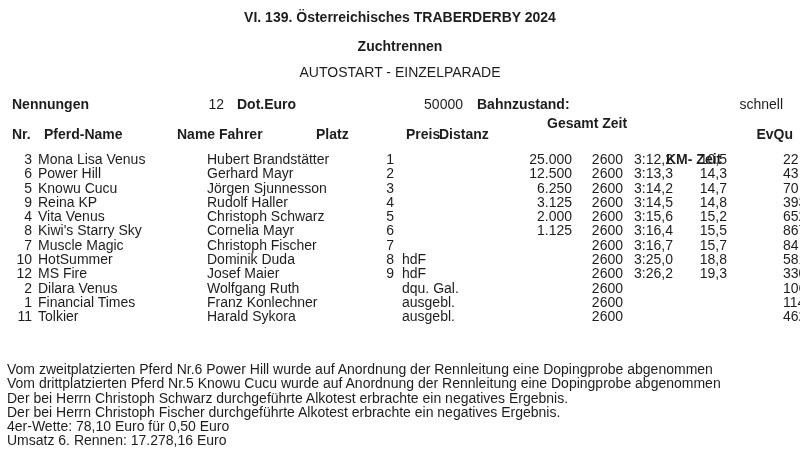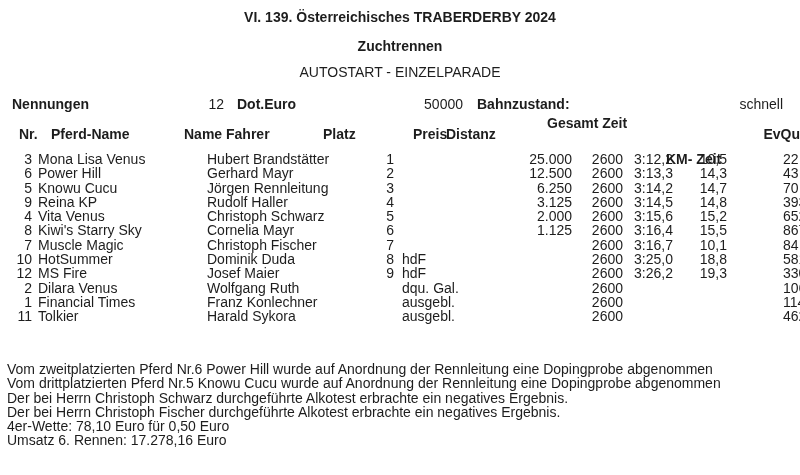--- a/index.html
+++ b/index.html
@@ -83,21 +83,21 @@
     <span class="abs m-dot-value">50000</span>
     <span class="abs bold m-bahn-label">Bahnzustand:</span>
     <span class="abs m-bahn-value">schnell</span>
   </div>
 
   <div class="abs th-upper" style="left:0;width:800px;">
     <span class="abs bold h-gesamt">Gesamt Zeit</span>
     <span class="abs bold h-km">KM- Zeit</span>
   </div>
 
-  <div class="abs th-main" style="left:11px;width:672px;">
+  <div class="abs th-main" style="left:4px;width:672px;">
     <span class="abs bold h-nr">Nr.</span>
     <span class="abs bold h-horse">Pferd-Name</span>
     <span class="abs bold h-driver">Name Fahrer</span>
     <span class="abs bold h-platz">Platz</span>
     <span class="abs bold h-preis">Preis</span>
     <span class="abs bold h-distanz">Distanz</span>
     <span class="abs bold h-evqu">EvQu</span>
   </div>
 
   <div class="table-rows" id="table-rows">
@@ -121,21 +121,21 @@
         <span class="c-remark"></span>
         <span class="c-preis">12.500</span>
         <span class="c-distanz">2600</span>
         <span class="c-gesamt">3:13,3</span>
         <span class="c-km">14,3</span>
         <span class="c-evqu">43</span>
       </div>
       <div class="trow">
         <span class="c-nr">5</span>
         <span class="c-horse">Knowu Cucu</span>
-        <span class="c-driver">Jörgen Rennleitung</span>
+        <span class="c-driver">Jörgen Sjunnesson</span>
         <span class="c-platz">3</span>
         <span class="c-remark"></span>
         <span class="c-preis">6.250</span>
         <span class="c-distanz">2600</span>
         <span class="c-gesamt">3:14,2</span>
         <span class="c-km">14,7</span>
         <span class="c-evqu">70</span>
       </div>
       <div class="trow">
         <span class="c-nr">9</span>
@@ -175,21 +175,21 @@
       </div>
       <div class="trow">
         <span class="c-nr">7</span>
         <span class="c-horse">Muscle Magic</span>
         <span class="c-driver">Christoph Fischer</span>
         <span class="c-platz">7</span>
         <span class="c-remark"></span>
         <span class="c-preis"></span>
         <span class="c-distanz">2600</span>
         <span class="c-gesamt">3:16,7</span>
-        <span class="c-km">10,1</span>
+        <span class="c-km">15,7</span>
         <span class="c-evqu">84</span>
       </div>
       <div class="trow">
         <span class="c-nr">10</span>
         <span class="c-horse">HotSummer</span>
         <span class="c-driver">Dominik Duda</span>
         <span class="c-platz">8</span>
         <span class="c-remark">hdF</span>
         <span class="c-preis"></span>
         <span class="c-distanz">2600</span>

